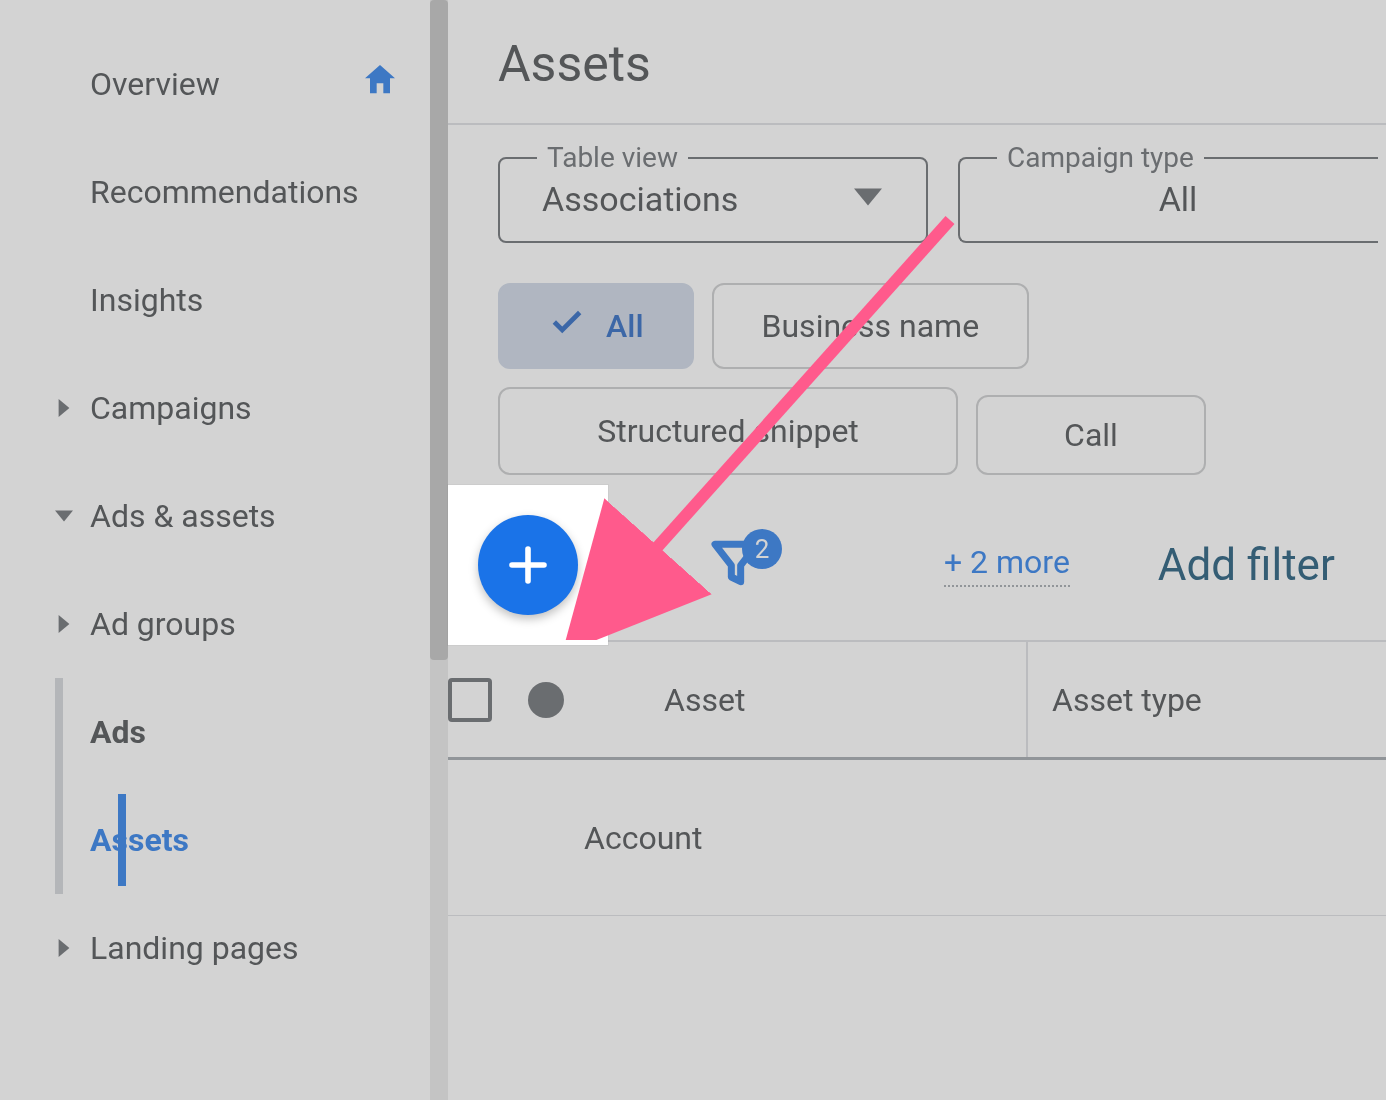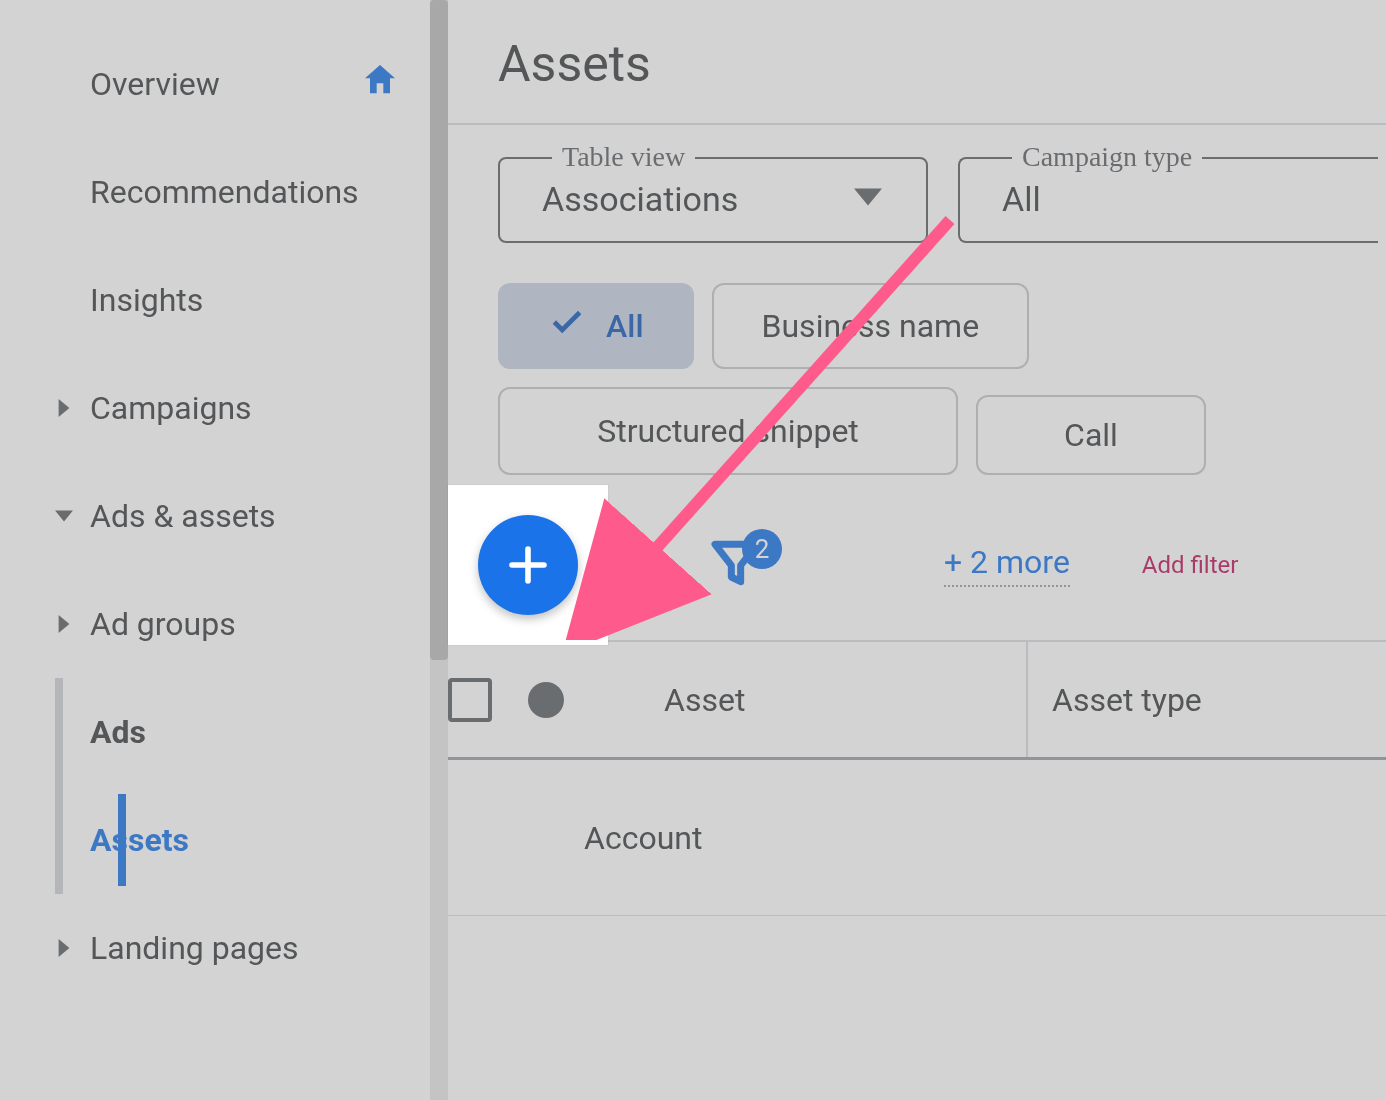--- a/index.html
+++ b/index.html
@@ -36,22 +36,22 @@
 
   
   .main { flex:1; background:#fff; display:flex; flex-direction:column; }
   .page-title { font-size:50px; color:#3c4043; padding:35px 0 30px 50px; font-weight:400; }
   .main-divider { height:2px; background:#dadce0; }
 
   .controls { padding:32px 0 0 50px; }
   .fieldset-row { display:flex; gap:30px; }
   .fs { border:2px solid #5f6368; border-radius:8px; position:relative; padding:20px 24px 22px 42px;
         min-width:430px; display:flex; align-items:center; }
-  .fs.last { min-width:420px; border-right:none; border-top-right-radius:0; border-bottom-right-radius:0;}
-  .fs .legend { position:absolute; top:-18px; left:52px; background:#fff; padding:0 10px; font-size:28px; color:#5f6368;font-family:Liberation Serif, serif; }
+  .fs.last { min-width:420px; border-right:none; border-top-right-radius:0; border-bottom-right-radius:0;justify-content:center;}
+  .fs .legend { position:absolute; top:-18px; left:37px; background:#fff; padding:0 10px; font-size:28px; color:#5f6368; }
   .fs .value { font-size:34px; color:#3c4043; }
   .fs .dd { margin-left:auto; margin-right:20px; }
 
   .chip-row { display:flex; gap:18px; margin-top:40px; flex-wrap:wrap; }
   .chip {
     border:2px solid #c7c8ca; border-radius:12px; padding:18px 48px; font-size:32px; color:#3c4043;
     background:#fff; display:flex; align-items:center; gap:20px; min-height:80px;
   }
   .chip.selected { background:#c9d3e3; border-color:#c9d3e3; color:#185abc; font-weight:500;}
   .chip .check { color:#185abc; }
@@ -68,21 +68,21 @@
     box-shadow:0 4px 10px rgba(0,0,0,0.25);
   }
   .fab svg { display:block; }
 
   .funnel-wrap { position:relative; margin-left:200px;}
   .funnel-wrap .badge {
     position:absolute; top:-6px; right:-18px; width:40px; height:40px; border-radius:50%; background:#1a73e8;
     color:#fff; font-size:26px; display:flex; align-items:center; justify-content:center;
   }
   .more-link { font-size:32px; color:#1a73e8; margin-left:140px; border-bottom:2px dotted #9aa0a6; padding-bottom:4px; cursor:pointer;}
-  .add-filter { font-size:24px; color:#be185d; margin-left:32px;}
+  .add-filter { font-size:44px; color:#0c4a6e; margin-left:48px;}
 
   .table-header { display:flex; align-items:center; height:120px; border-top:2px solid #dadce0; border-bottom:3px solid #9aa0a6; }
   .th-check { width:44px; height:44px; border:4px solid #5f6368; border-radius:4px; margin-right:36px;}
   .th-dot { width:36px; height:36px; border-radius:50%; background:#5f6368; margin-right:100px;}
   .th-label { font-size:32px; color:#3c4043; }
   .th-asset { flex:1; }
   .th-type { width:360px; border-left:2px solid #dadce0; height:100%; display:flex; align-items:center; padding-left:24px; font-size:32px; color:#3c4043;}
 
   .table-row { display:flex; align-items:center; height:156px; padding-left:136px; font-size:32px; color:#3c4043; border-bottom:1px solid #dadce0;}
 

